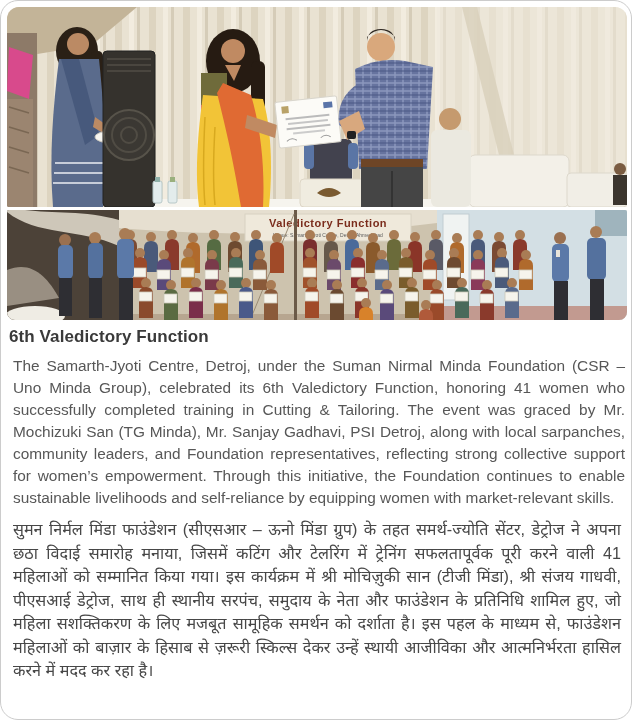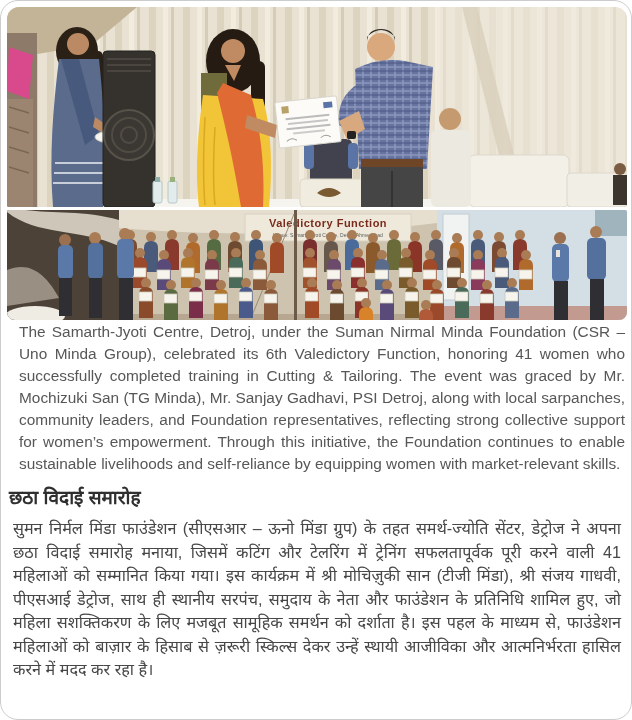--- a/index.html
+++ b/index.html
@@ -4,21 +4,21 @@
 <style>
   html,body{margin:0;padding:0;background:#ffffff;}
   body{width:632px;height:720px;position:relative;font-family:"Liberation Sans","DejaVu Sans",sans-serif;}
   .page{position:absolute;left:0;top:0;width:632px;height:720px;box-sizing:border-box;
         background:#ffffff;border:1px solid #cccccc;border-radius:18px;overflow:hidden;}
   .collage{position:absolute;left:6px;top:6px;width:620px;height:312px;}
   .photo-top{position:absolute;left:0;top:0;width:620px;height:200px;border-radius:12px 12px 2px 2px;overflow:hidden;display:block;}
   .photo-strip{position:absolute;left:0;top:203px;width:620px;height:110px;border-radius:2px 2px 8px 8px;overflow:hidden;display:block;}
   .article{position:absolute;left:8px;top:320px;width:616px;}
   .h-en{font-size:17px;font-weight:bold;color:#3a3a3a;margin:6px 0 8px 0;letter-spacing:.1px;}
-  .p-en{font-size:15.4px;line-height:22px;color:#575757;text-align:justify;margin:0 0 9px 10px;}
+  .p-en{font-size:15.4px;line-height:22px;color:#575757;text-align:justify;margin:0 0 9px 4px;}
   .h-hi{font-size:19px;font-weight:bold;color:#2f2f2f;margin:0 0 7px 0;}
   .p-hi{font-size:16.2px;line-height:23.5px;color:#474747;text-align:justify;margin:4px;}
   svg text{font-family:"Liberation Sans","DejaVu Sans",sans-serif;}
 </style>
 </head>
 <body>
 
 <div class="page">
 
   <div class="collage">
@@ -284,18 +284,18 @@
         <g transform="translate(580,16)">
           <circle cx="9" cy="6" r="6" fill="#a97c55"></circle>
             <rect x="0" y="12" width="19" height="42" rx="5" fill="#54719e"></rect>
             <rect x="3" y="53" width="14" height="52" fill="#2e2e33"></rect>
         </g>
       </g>
     </svg>
   </div>
 
   <div class="article">
+    <div class="h-en">6th Valedictory Function</div>
     <p class="p-en">The Samarth-Jyoti Centre, Detroj, under the Suman Nirmal Minda Foundation (CSR – Uno Minda Group), celebrated its 6th Valedictory Function, honoring 41 women who successfully completed training in Cutting &amp; Tailoring. The event was graced by Mr. Mochizuki San (TG Minda), Mr. Sanjay Gadhavi, PSI Detroj, along with local sarpanches, community leaders, and Foundation representatives, reflecting strong collective support for women’s empowerment. Through this initiative, the Foundation continues to enable sustainable livelihoods and self-reliance by equipping women with market-relevant skills.</p>
-    <div class="h-hi">छठा विदाई समारोह</div>
     <p class="p-hi">सुमन निर्मल मिंडा फाउंडेशन (सीएसआर – ऊनो मिंडा ग्रुप) के तहत समर्थ-ज्योति सेंटर, डेट्रोज ने अपना छठा विदाई समारोह मनाया, जिसमें कटिंग और टेलरिंग में ट्रेनिंग सफलतापूर्वक पूरी करने वाली 41 महिलाओं को सम्मानित किया गया। इस कार्यक्रम में श्री मोचिज़ुकी सान (टीजी मिंडा), श्री संजय गाधवी, पीएसआई डेट्रोज, साथ ही स्थानीय सरपंच, समुदाय के नेता और फाउंडेशन के प्रतिनिधि शामिल हुए, जो महिला सशक्तिकरण के लिए मजबूत सामूहिक समर्थन को दर्शाता है। इस पहल के माध्यम से, फाउंडेशन महिलाओं को बाज़ार के हिसाब से ज़रूरी स्किल्स देकर उन्हें स्थायी आजीविका और आत्मनिर्भरता हासिल करने में मदद कर रहा है।</p>
   </div>
 
 </div>
 
 </body></html>

